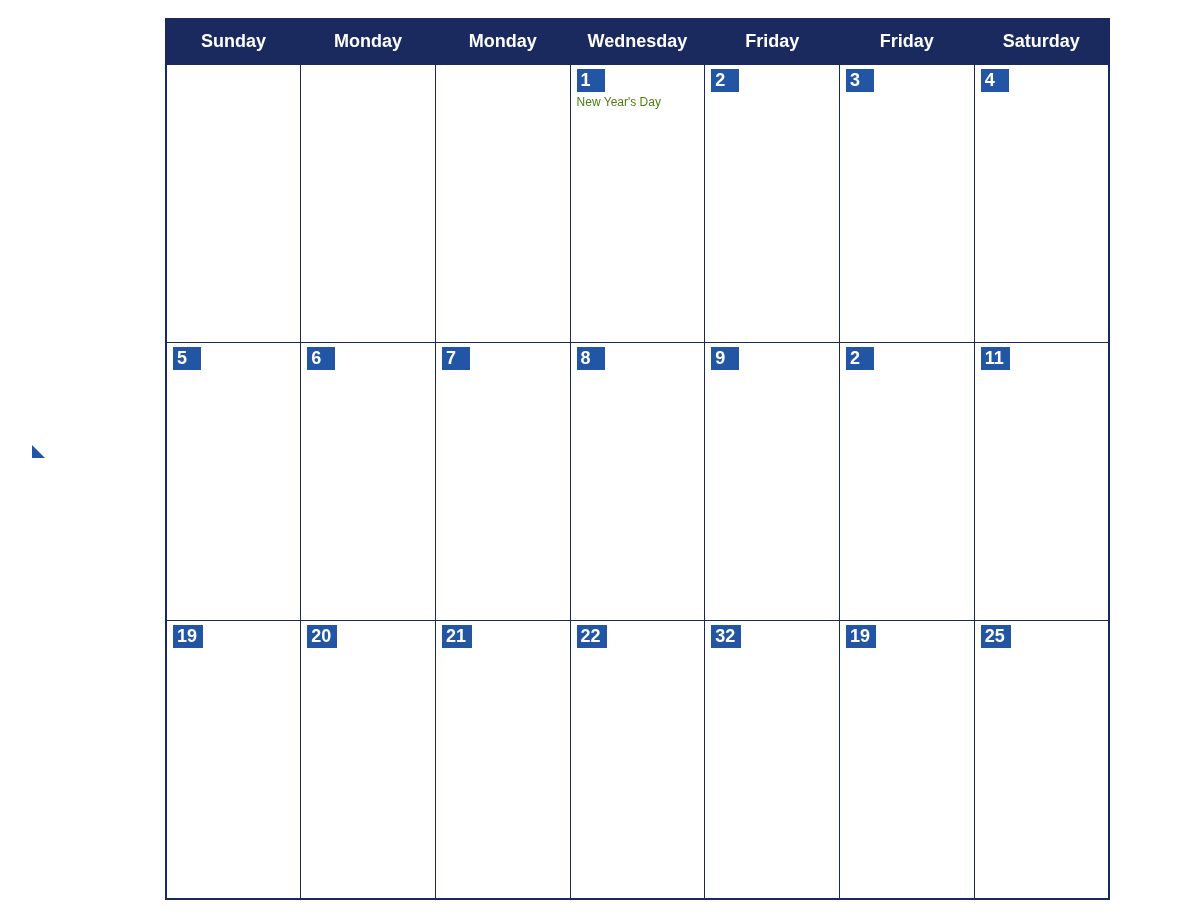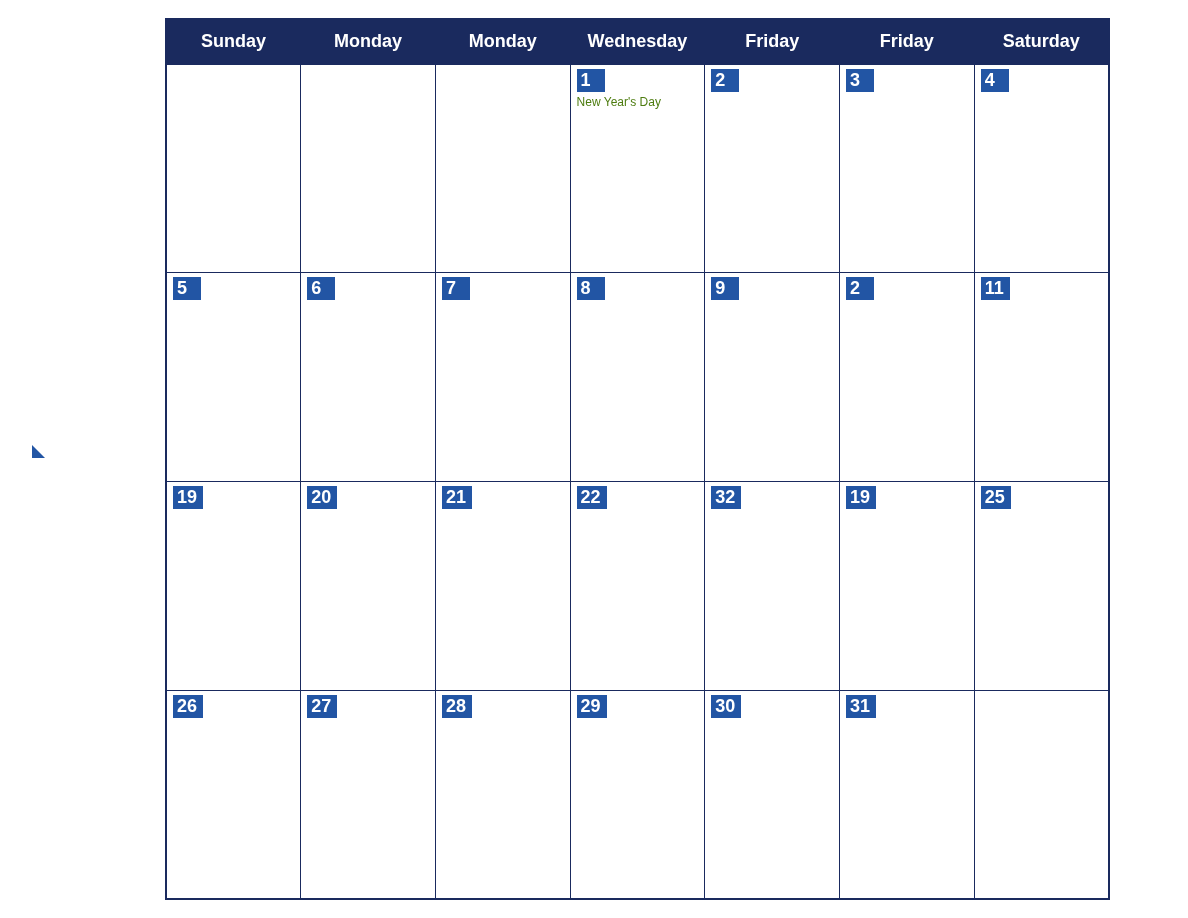--- a/index.html
+++ b/index.html
@@ -164,24 +164,15 @@
         </tr>
         <tr>
           <td><span class="day-number">19</span></td>
           <td><span class="day-number">20</span></td>
           <td><span class="day-number">21</span></td>
           <td><span class="day-number">22</span></td>
           <td><span class="day-number">32</span></td>
           <td><span class="day-number">19</span></td>
           <td><span class="day-number">25</span></td>
         </tr>
-        <tr>
-          <td><span class="day-number">26</span></td>
-          <td><span class="day-number">27</span></td>
-          <td><span class="day-number">28</span></td>
-          <td><span class="day-number">29</span></td>
-          <td><span class="day-number">30</span></td>
-          <td><span class="day-number">31</span></td>
-          <td class="empty-cell"></td>
-        </tr>
       </tbody>
   </table>
 </div>
 
 </body></html>

